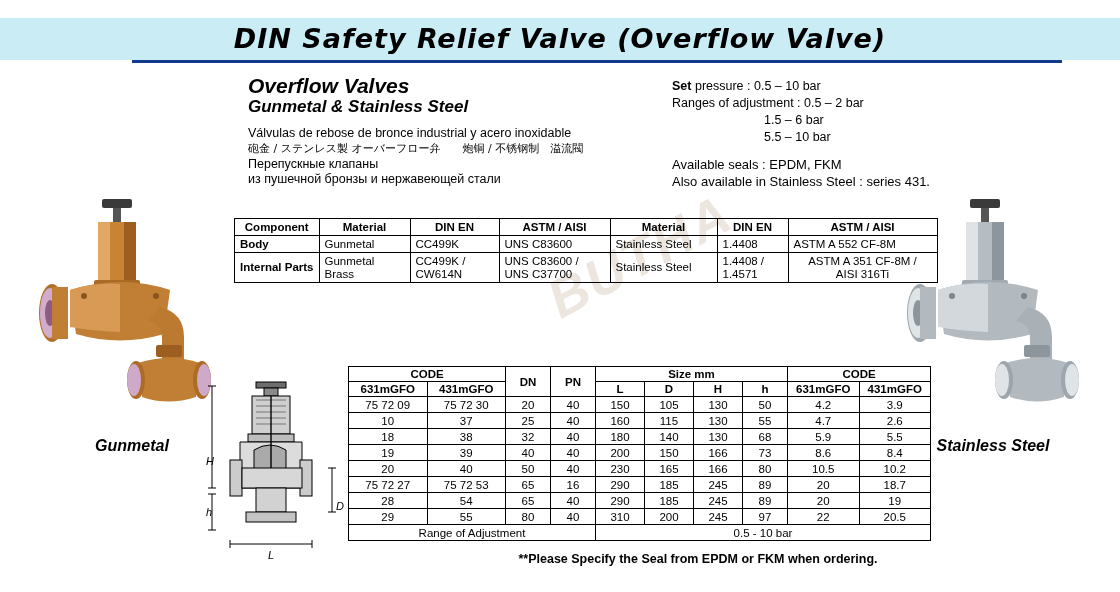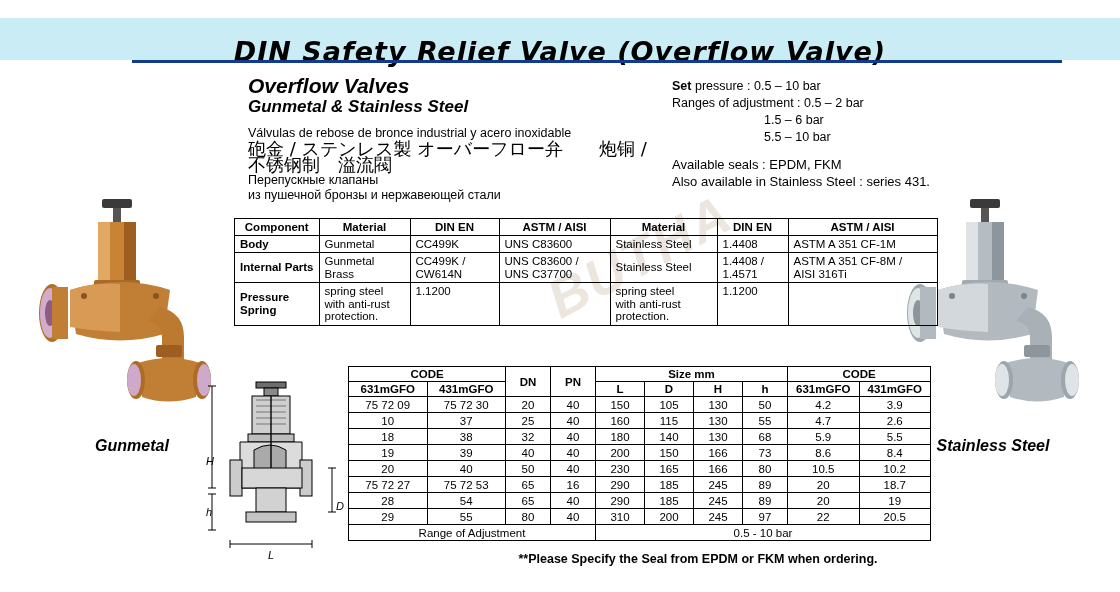--- a/index.html
+++ b/index.html
@@ -13,31 +13,31 @@
   }
   
   .header-band{
     position:absolute;left:0;top:18px;width:1120px;height:42px;
     background:#c9ecf5;
   }
   .header-rule{
     position:absolute;left:132px;top:60px;width:930px;height:3px;background:#123a8f;
   }
   .header-title{
-    position:absolute;left:0;top:36px;width:1120px;text-align:center;
+    position:absolute;left:0;top:23px;width:1120px;text-align:center;
     font-family:"DejaVu Sans", sans-serif;
     font-style:italic;font-weight:bold;font-size:27px;letter-spacing:1px;
     color:#000;
   }
   
   .top-left{position:absolute;left:248px;top:76px;width:420px;}
   .tl-1{font-size:21px;font-weight:bold;font-style:italic;line-height:20px;}
   .tl-2{font-size:17px;font-weight:bold;font-style:italic;line-height:22px;}
   .tl-es{font-size:12.5px;margin-top:8px;line-height:15px;}
-  .tl-cjk{font-size:18px;line-height:16px;font-family:"DejaVu Sans",sans-serif;}
+  .tl-cjk{font-size:11px;line-height:16px;font-family:"DejaVu Sans",sans-serif;}
   .tl-ru{font-size:12.5px;line-height:15px;}
 
   .top-right{position:absolute;left:672px;top:78px;width:400px;font-size:12.5px;line-height:17px;}
   .tr-row{white-space:nowrap;}
   .tr-indent{padding-left:92px;}
   .tr-bold{font-weight:bold;font-size:12.5px;}
   .tr-b2{font-weight:normal;font-size:13px;}
   .tr-sp{margin-top:10px;}
 
   
@@ -238,49 +238,35 @@
     <td class="hd" style="width:60px;">DIN EN</td>
     <td class="hd" style="width:138px;">ASTM / AISI</td>
   </tr>
   <tr>
     <td class="hd" style="text-align:left;">Body</td>
     <td>Gunmetal</td>
     <td>CC499K</td>
     <td>UNS C83600</td>
     <td>Stainless Steel</td>
     <td>1.4408</td>
-    <td>ASTM A 351 CF-1M</td>
+    <td>ASTM A 552 CF-8M</td>
   </tr>
   <tr>
     <td class="hd sp" style="text-align:left;white-space:pre-line;">Internal Parts</td>
     <td class="sp" style="white-space:pre-line;">Gunmetal
 Brass</td>
     <td class="sp" style="white-space:pre-line;">CC499K /
 CW614N</td>
     <td class="sp" style="white-space:pre-line;">UNS C83600 /
 UNS C37700</td>
     <td class="sp" style="white-space:pre-line;">Stainless Steel</td>
     <td class="sp" style="white-space:pre-line;">1.4408 /
 1.4571</td>
-    <td class="sp" style="white-space:pre-line;">ASTM A 351 CF-8M /
+    <td class="sp" style="white-space:pre-line;text-align:center;">ASTM A 351 CF-8M /
 AISI 316Ti</td>
-  </tr>
-  <tr>
-    <td class="hd sp" style="text-align:left;white-space:pre-line;">Pressure
-Spring</td>
-    <td class="sp" style="white-space:pre-line;">spring steel
-with anti-rust
-protection.</td>
-    <td class="sp" style="vertical-align:top;">1.1200</td>
-    <td class="sp"></td>
-    <td class="sp" style="white-space:pre-line;">spring steel
-with anti-rust
-protection.</td>
-    <td class="sp" style="vertical-align:top;">1.1200</td>
-    <td class="sp"></td>
   </tr>
 </tbody>
   </table>
 
 <table class="dim-table">
   <tbody>
       <tr>
     <td class="hd" colspan="2" style="width:148px;">CODE</td>
     <td class="hd" rowspan="2" style="width:36px;">DN</td>
     <td class="hd" rowspan="2" style="width:36px;">PN</td>

